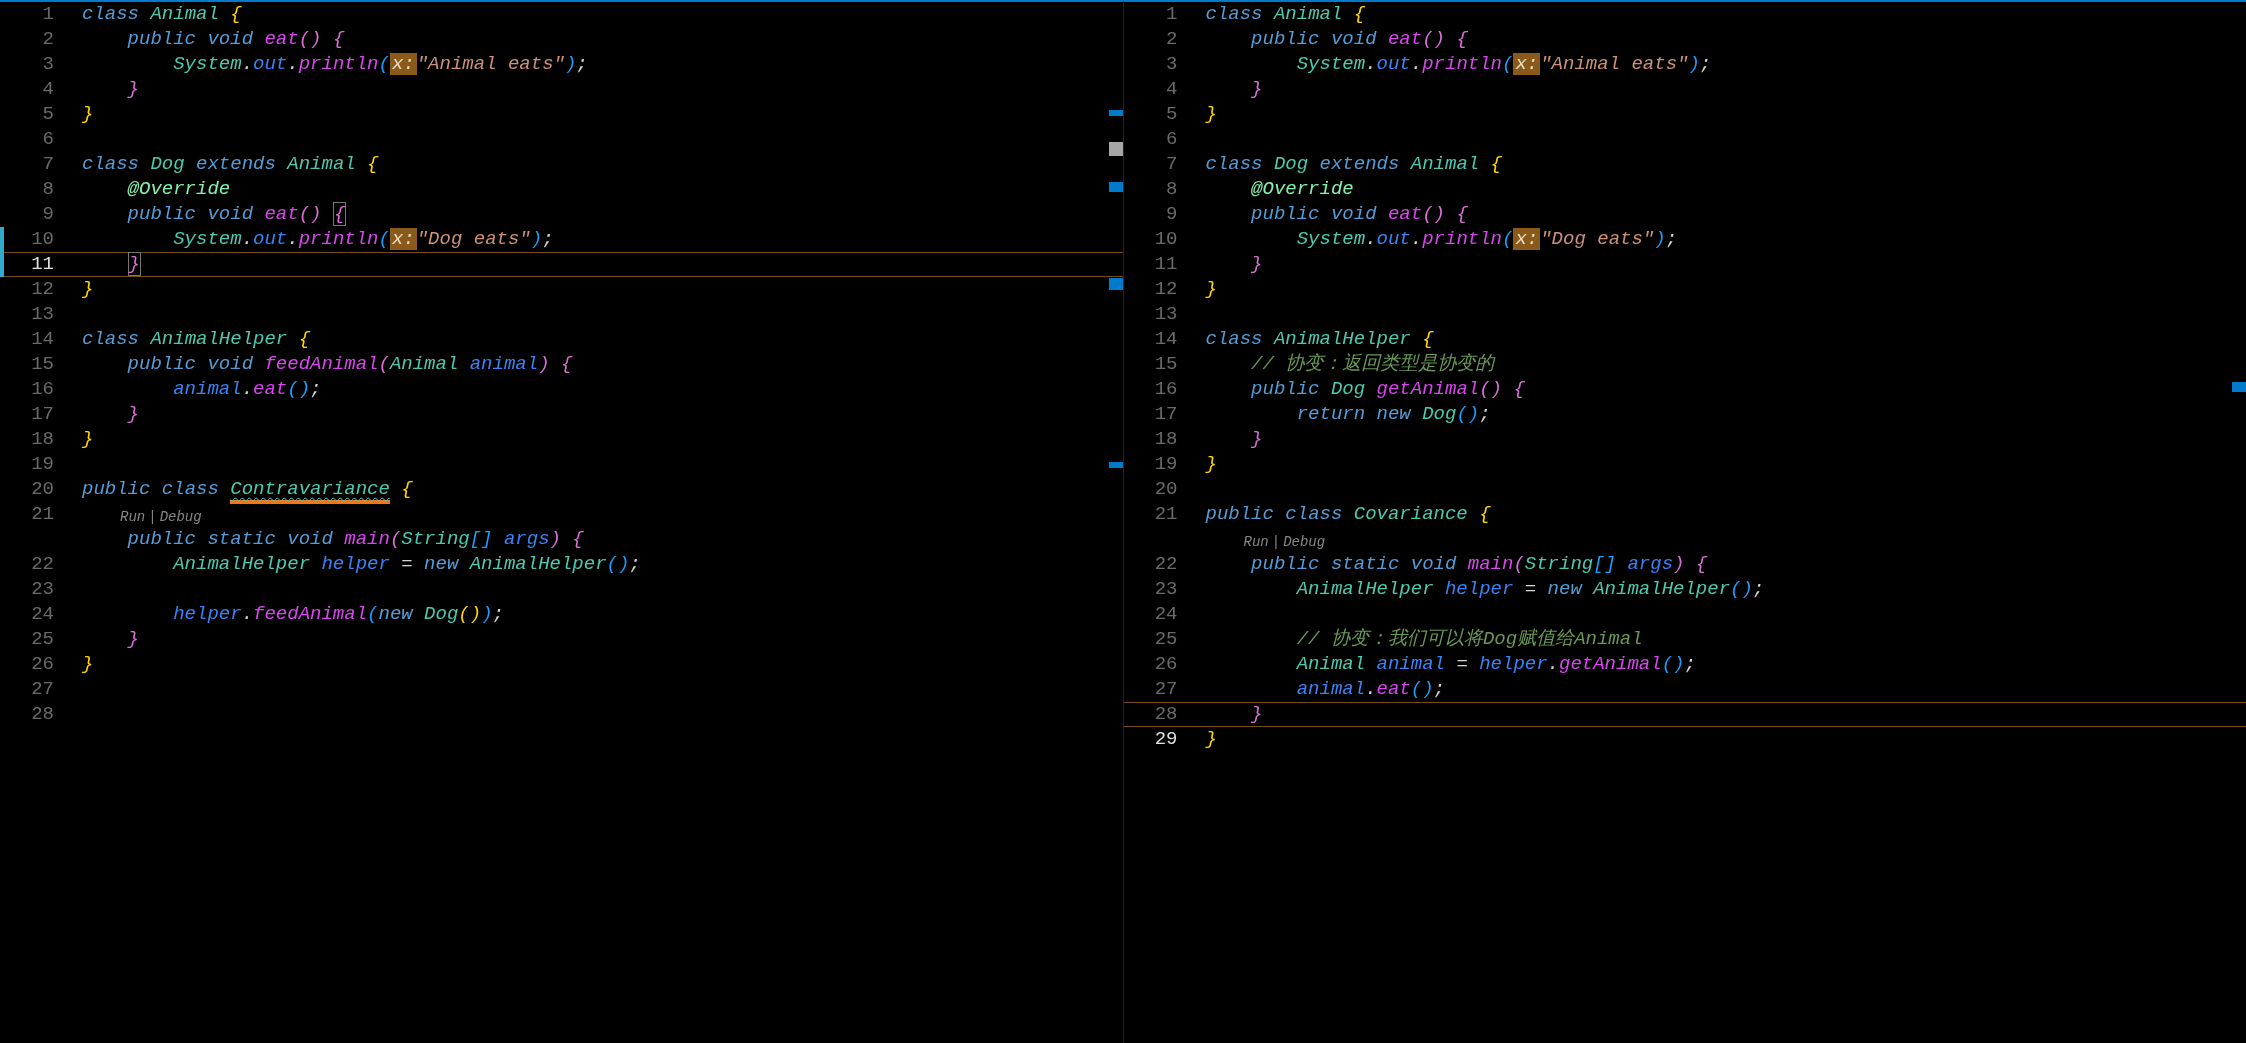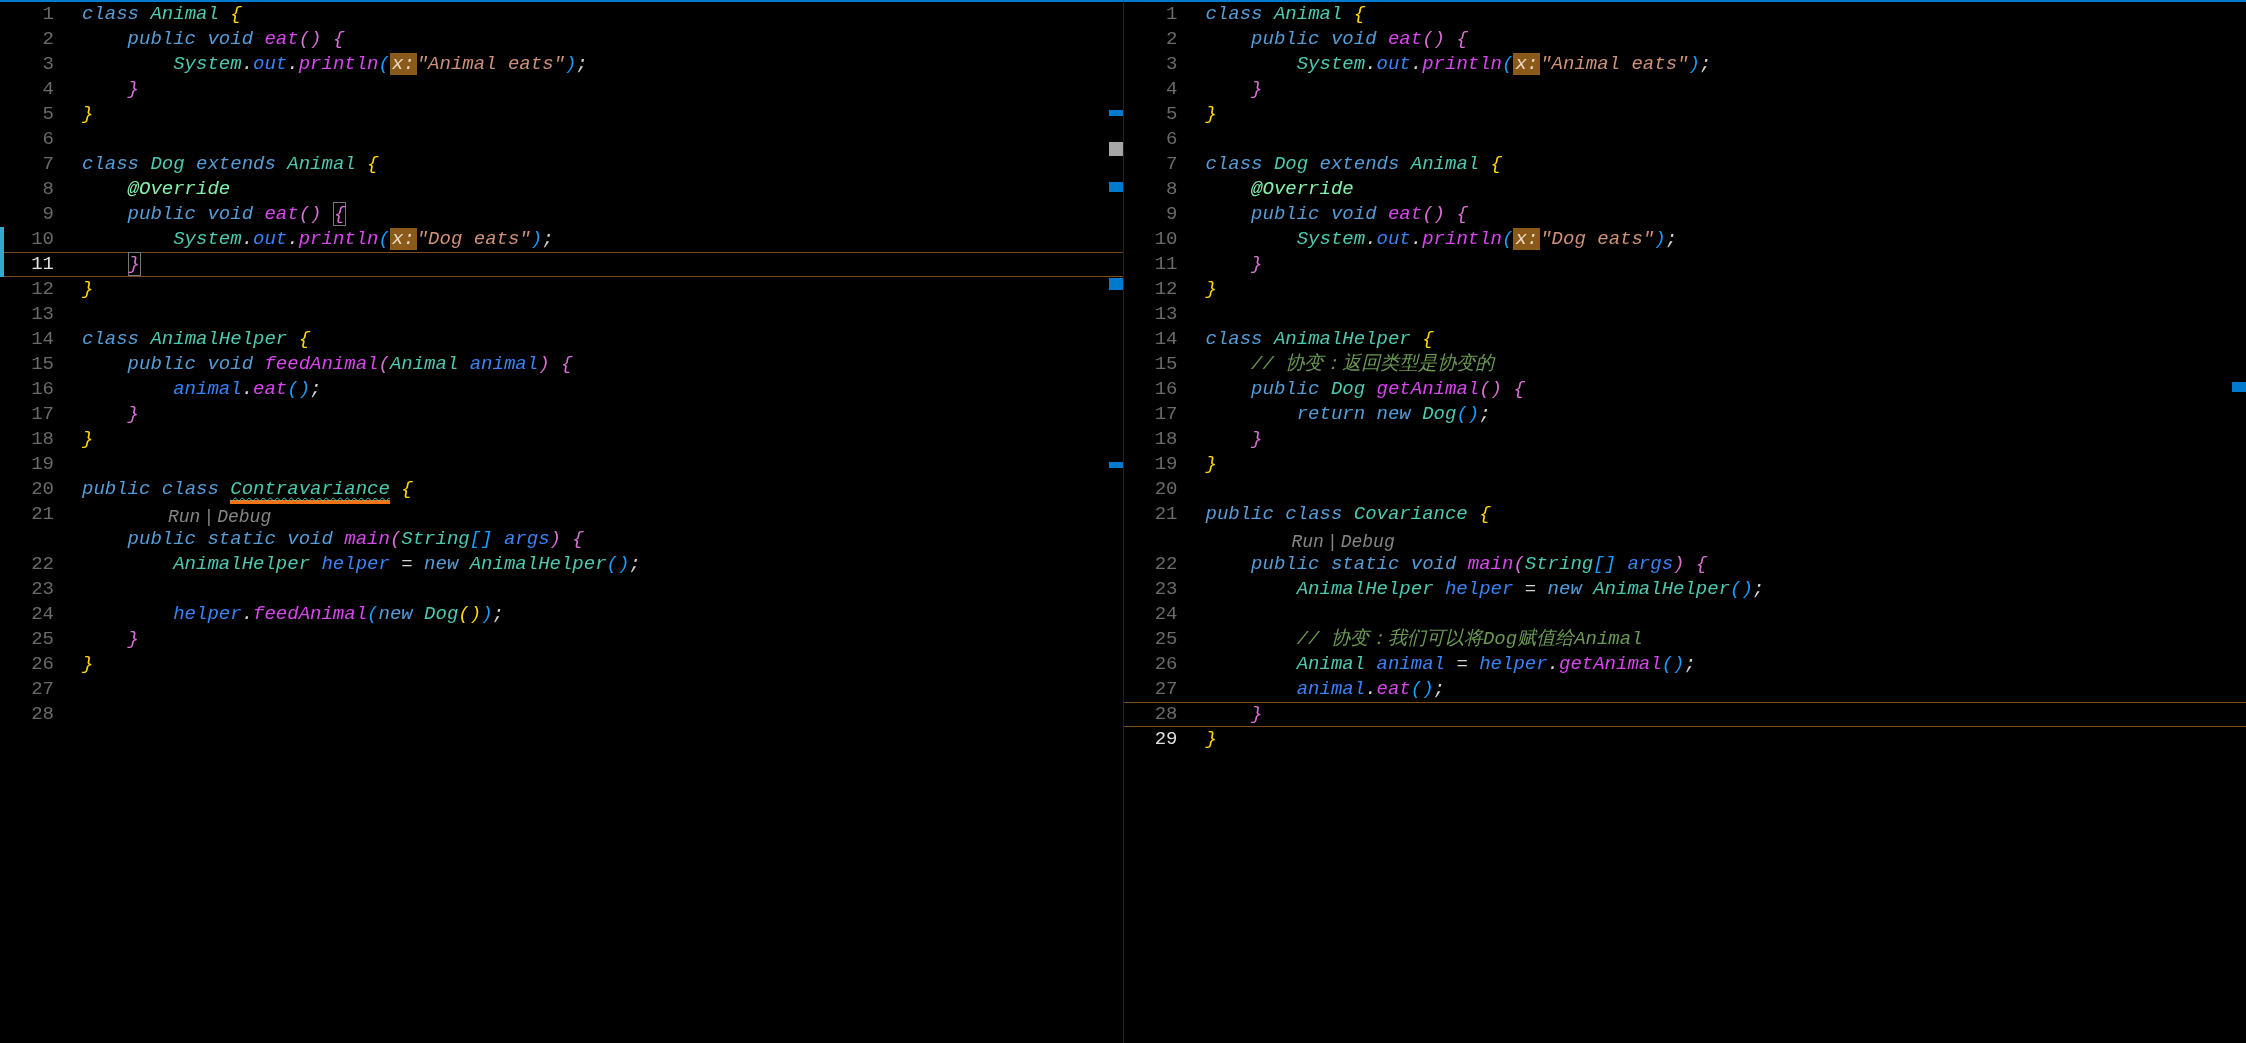--- a/index.html
+++ b/index.html
@@ -45,24 +45,23 @@
     line-height:25px;
     white-space:pre;
     position:relative;
     font-style:italic;
   }
   .row .codelens {
     position:absolute;
     left:38px;
     top:0;
     color:#858585;
-    font-size:18px;
+    font-size:14px;
     height:25px;
     line-height:30px;
-    margin-left:48px;
   }
   .row .codelens a { color:#858585; text-decoration:none; }
   .row .codelens .sep { padding:0 3px; }
   .hl-line {
     position:absolute;
     left:0; right:0;
     border-top:1px solid #7a4b1a;
     border-bottom:1px solid #7a4b1a;
     height:25px;
     pointer-events:none;

